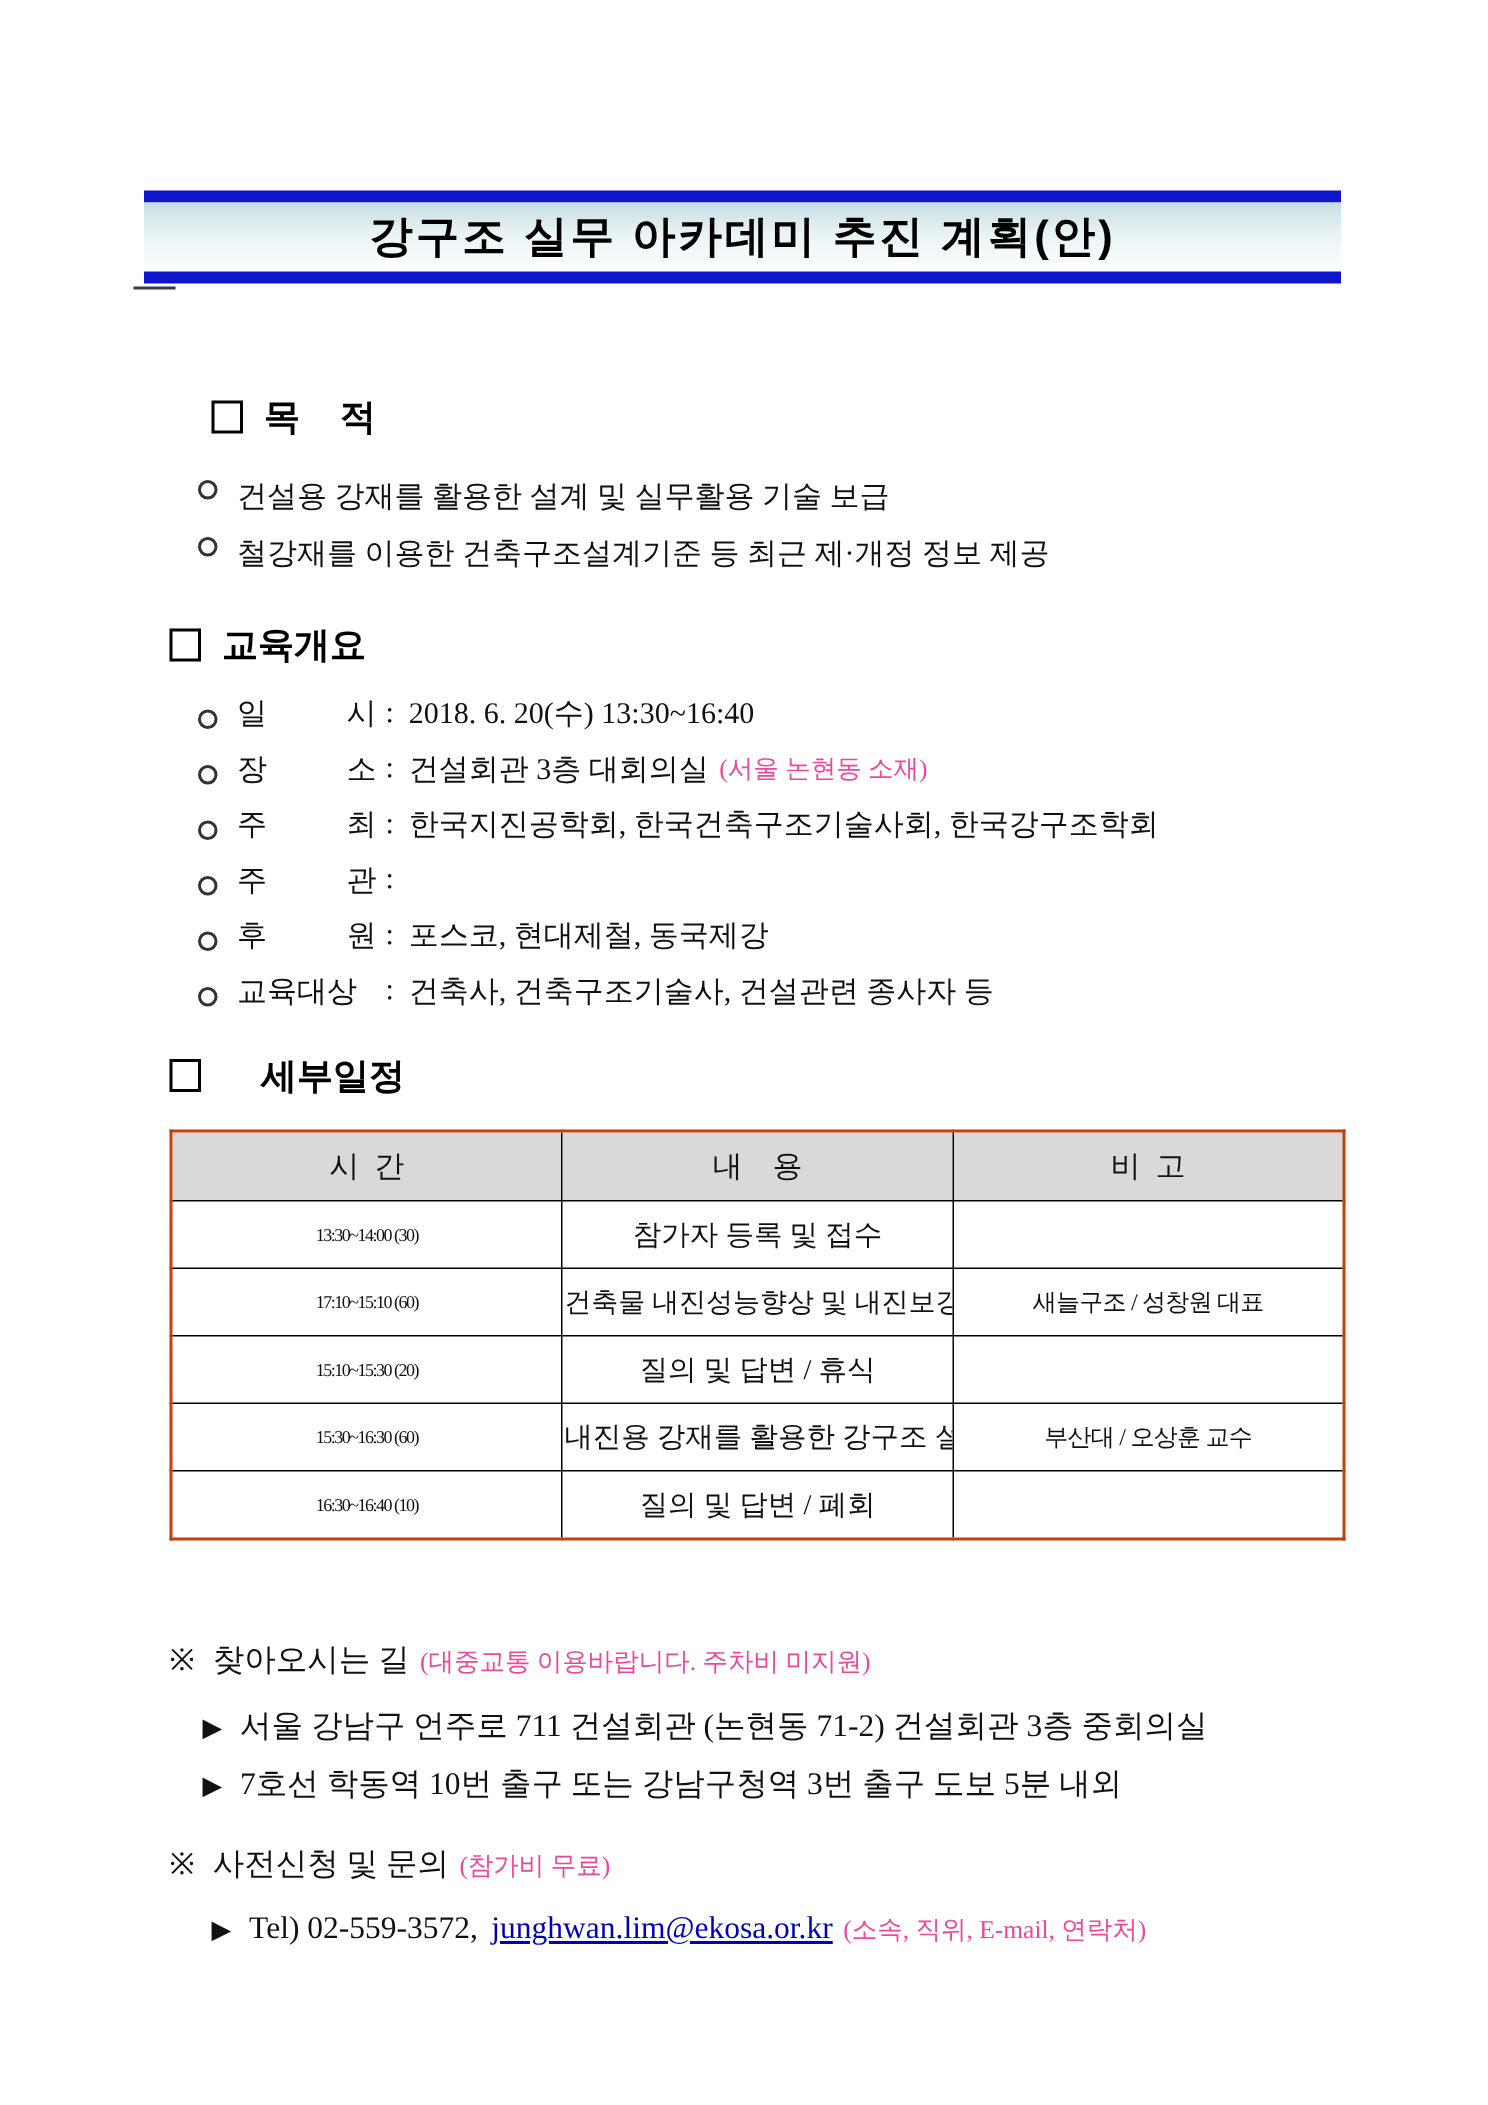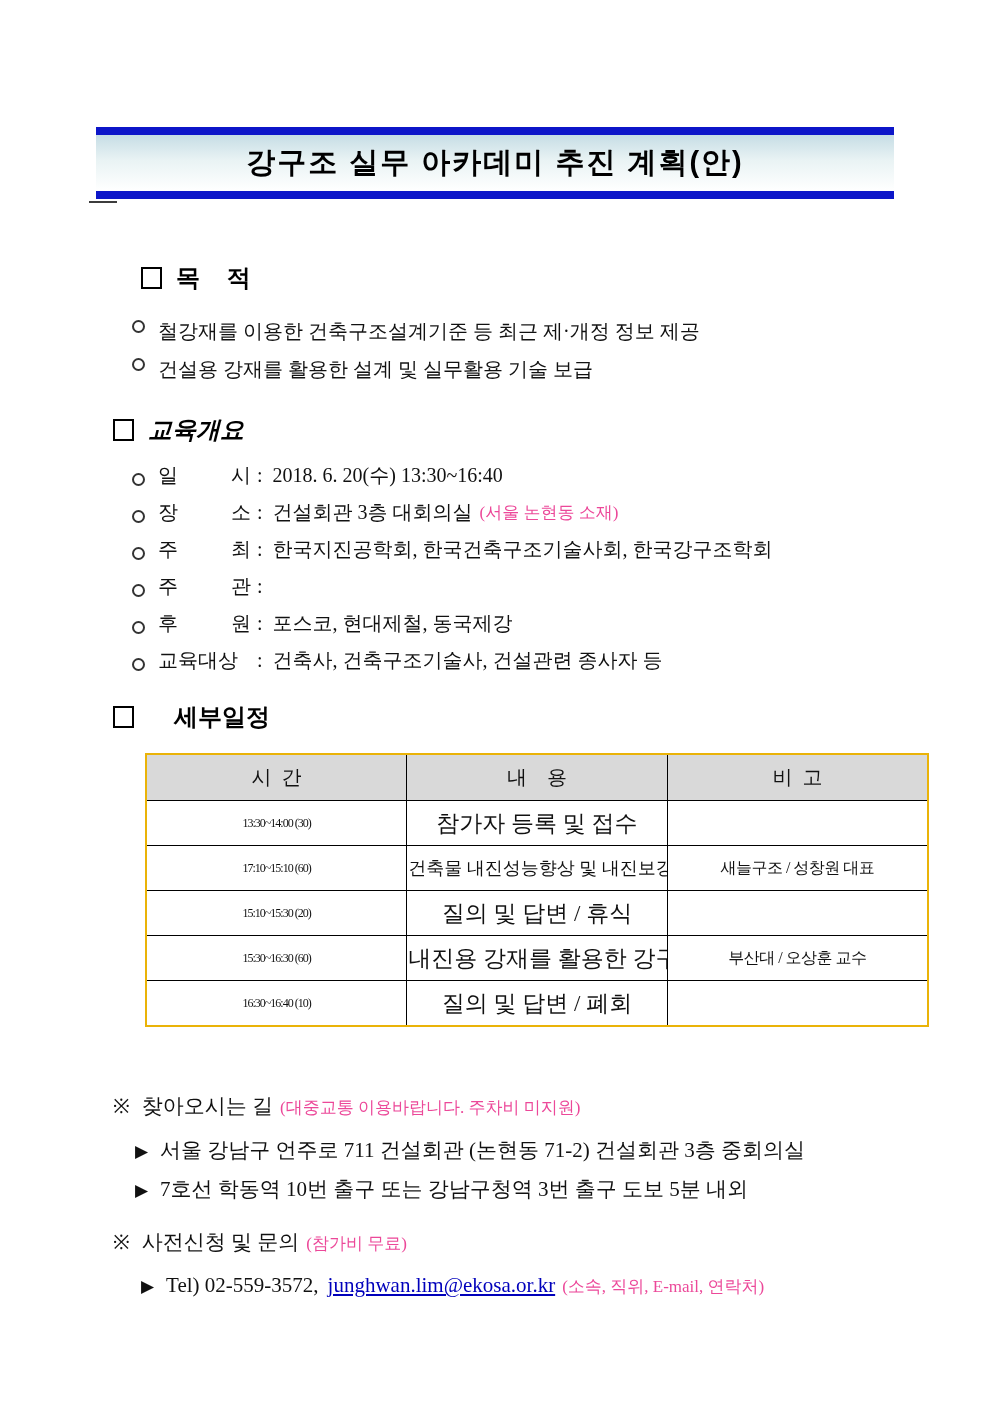--- a/index.html
+++ b/index.html
@@ -6,21 +6,21 @@
   body {
     width:992px; height:1403px; position:relative; overflow:hidden;
     font-family:"Liberation Serif","DejaVu Serif",serif; color:#111;
   }
   .abs { position:absolute; }
 
   
   .banner { left:96px; top:127px; width:798px; }
   .banner-bar { height:8px; background:var(--banner-blue,#0d16c9); }
   .banner-mid {
-    height:56px; display:flex; align-items:center; justify-content:center;
+    height:46px; display:flex; align-items:center; justify-content:center;
     background:linear-gradient(180deg,#c6dde5 0%, #e9f3f4 45%, #ffffff 100%);
   }
   .banner-title {
     font-family:"Liberation Sans","DejaVu Sans",sans-serif;
     font-weight:800; font-size:29px; letter-spacing:2px; color:#000;
     white-space:pre;
   }
   .banner-dash {
     position:absolute; left:-7px; bottom:-4px; width:28px; height:2px; background:#3c3c3c;
   }
@@ -46,30 +46,29 @@
     display:inline-block; width:93px; text-align-last:justify;
     -moz-text-align-last:justify; white-space:pre; flex:none;
   }
   .ov-colon { margin:0 10px 0 6px; flex:none; }
   .ov-value { white-space:pre; }
   .small-note { font-size:17px; color:#ec4899; margin-left:7px; white-space:pre; }
 
   
   table.schedule {
     border-collapse:collapse; table-layout:fixed; width:784px;
-    border:2px solid #eab308;
-    margin-left:32px;
+    border:2px solid #c2410c;
   }
   table.schedule td, table.schedule th { border:1px solid #000; overflow:hidden; }
   table.schedule th {
     background:var(--th-bg,#d9d9d9); font-weight:400; font-size:20px;
     height:43px; text-align:center; white-space:pre;
   }
   td.c-time  { width:140px; font-size:12px; letter-spacing:-1px; text-align:center; height:42px; white-space:nowrap; }
-  td.c-cont  { width:460px; font-size:23px; text-align:center; white-space:pre; }
+  td.c-cont  { width:460px; font-size:19px; text-align:center; white-space:pre; }
   td.c-note  { width:184px; font-size:16px; text-align:center; letter-spacing:-0.5px; white-space:nowrap; }
 
   
   .foot-title { display:flex; align-items:baseline; font-size:21px; white-space:pre; }
   .mark { margin-right:12px; font-size:20px; flex:none; }
   .foot-item { display:flex; align-items:baseline; font-size:21px; white-space:pre; margin-left:22px; }
   .tri { font-family:"DejaVu Sans",sans-serif; font-size:17px; margin-right:12px; flex:none; }
   a.email { color:var(--link-blue,#0000bb); text-decoration:underline; }
 </style>
 </head>
@@ -84,29 +83,29 @@
   <div class="banner-dash"></div>
 </div>
 
 <div class="abs sec-head" style="left:113px; top:262px;padding-left:28px;">
   <span class="sq"></span>
   <span>목    적</span>
 </div>
 <div class="abs" style="left:132px; top:312px; line-height:38px;">
   <div class="bullet-row">
     <span class="circ"></span>
+    <span>건설용 강재를 활용한 설계 및 실무활용 기술 보급</span>
+  </div>
+  <div class="bullet-row">
+    <span class="circ"></span>
     <span>철강재를 이용한 건축구조설계기준 등 최근 제·개정 정보 제공</span>
   </div>
-  <div class="bullet-row">
-    <span class="circ"></span>
-    <span>건설용 강재를 활용한 설계 및 실무활용 기술 보급</span>
-  </div>
-</div>
-
-<div class="abs sec-head" style="left:113px; top:414px;font-style:italic;">
+</div>
+
+<div class="abs sec-head" style="left:113px; top:414px;">
   <span class="sq"></span>
   <span>교육개요</span>
 </div>
 <div class="abs" style="left:132px; top:457px;">
   <div class="ov-row">
     <span class="circ"></span>
     <span class="ov-label">일 시</span>
     <span class="ov-colon">:</span>
     <span class="ov-value">2018. 6. 20(수) 13:30~16:40</span>
     <span class="small-note"></span>

